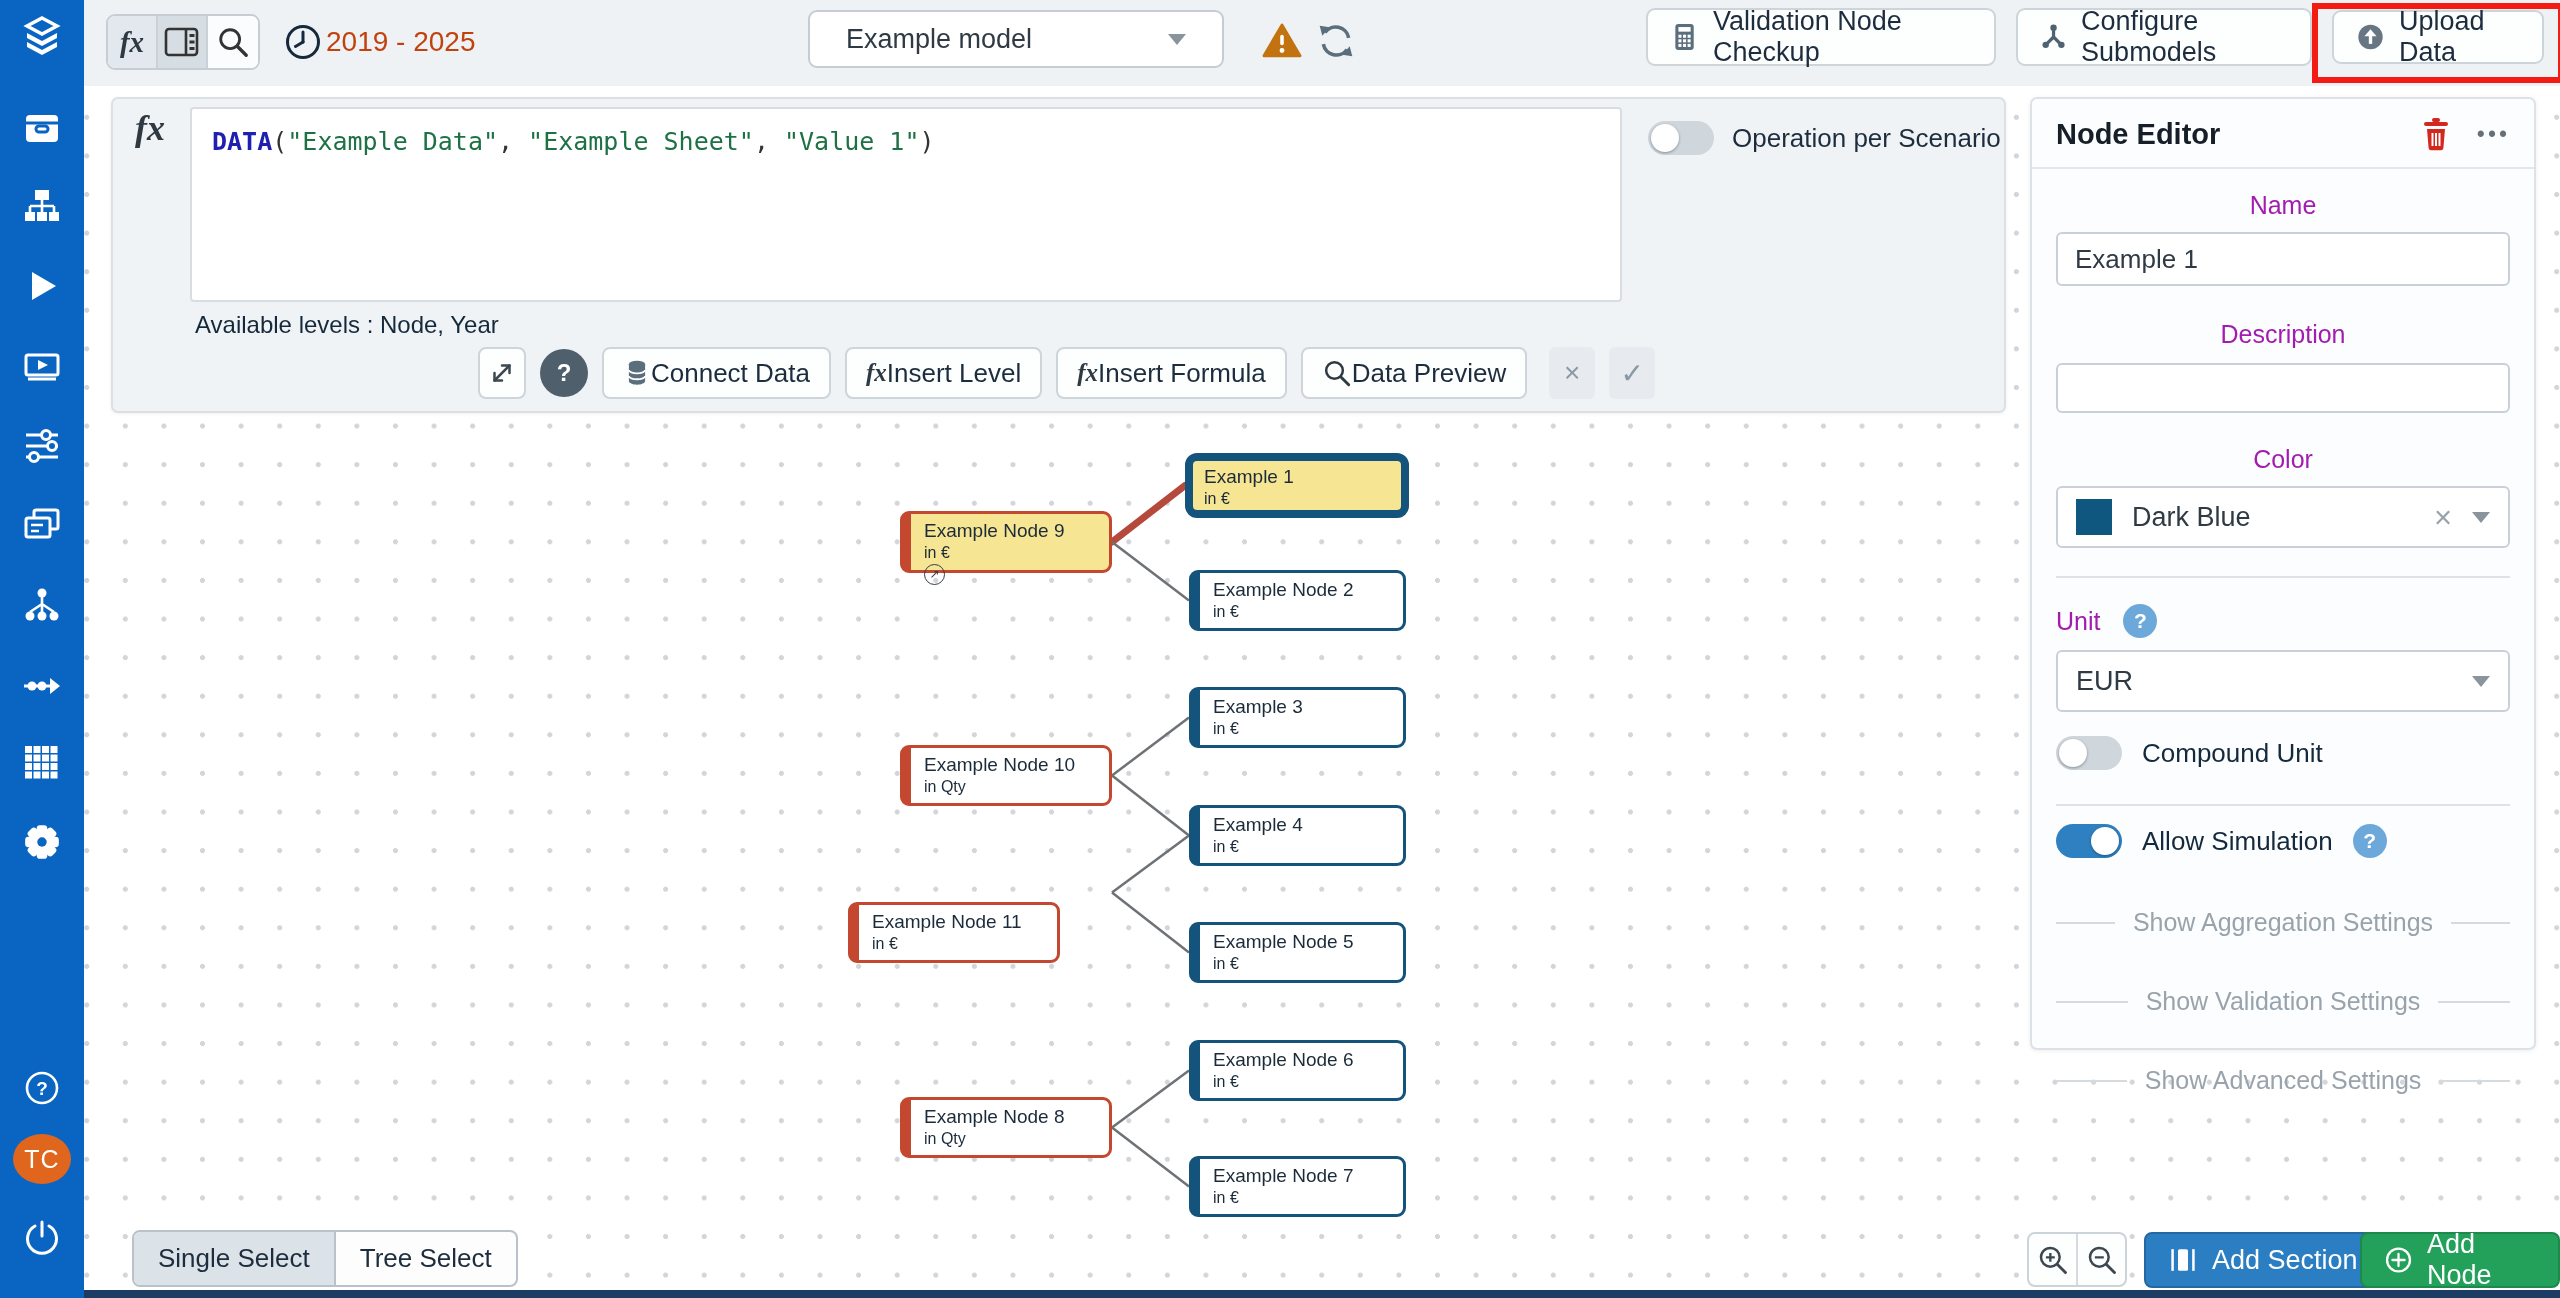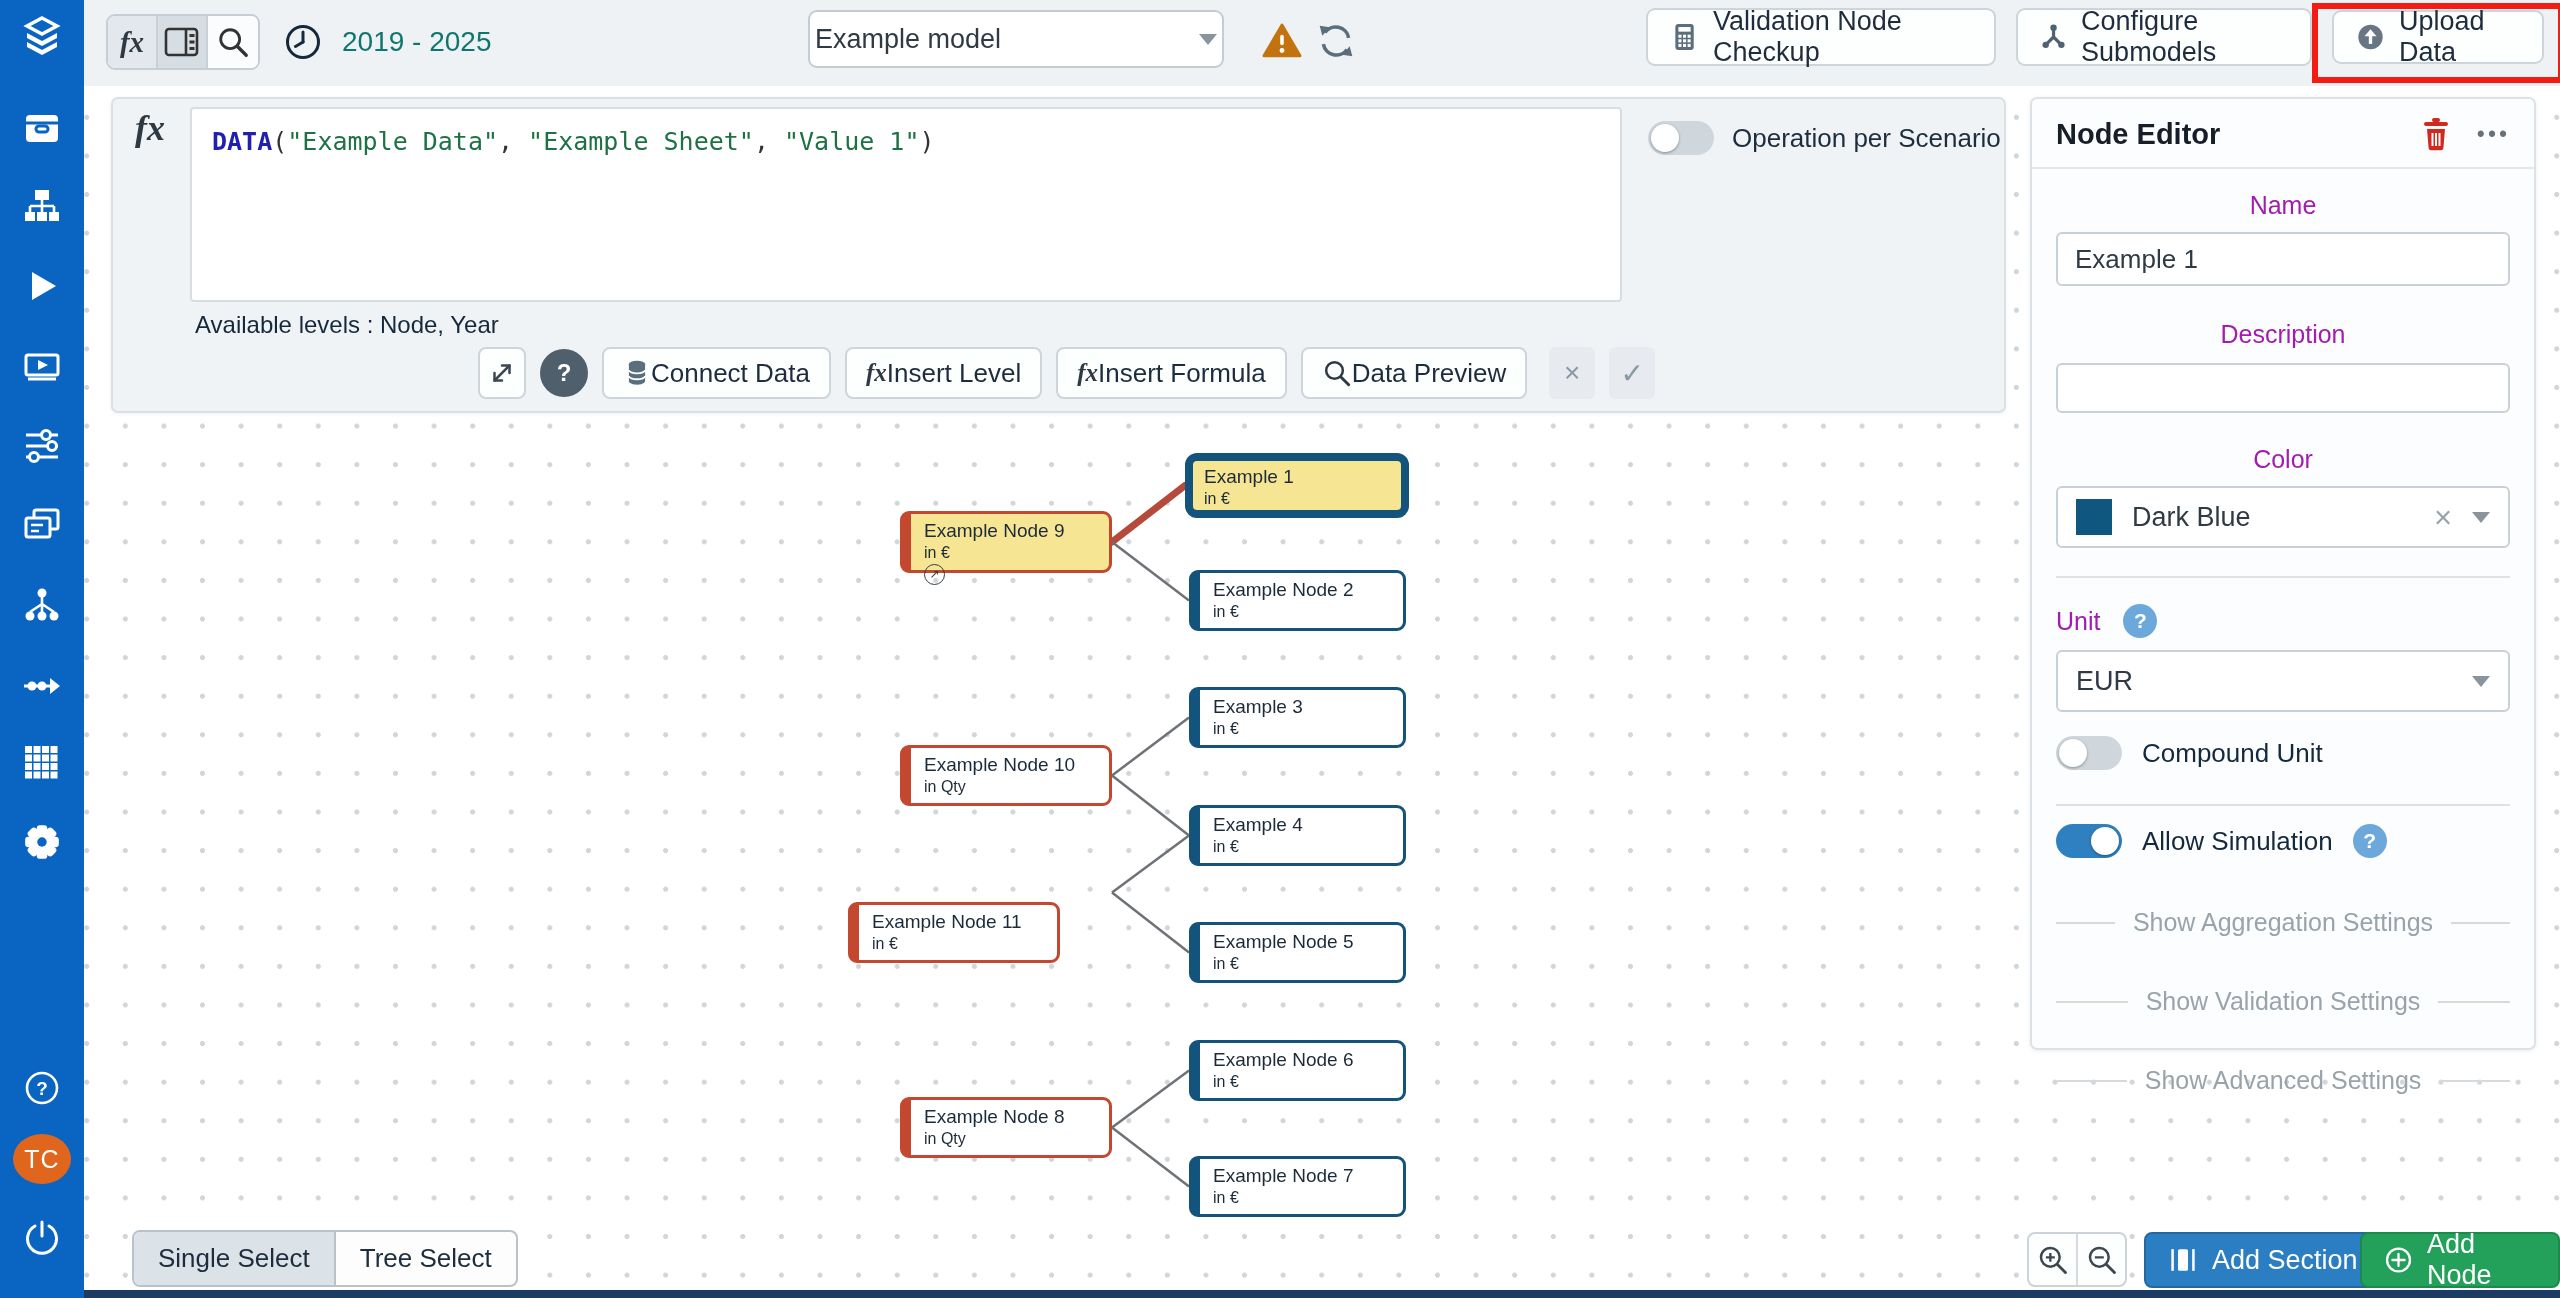--- a/index.html
+++ b/index.html
@@ -15,23 +15,23 @@
 
   
   .topbar{position:absolute;left:84px;top:0;right:0;height:86px;background:#eef2f5;z-index:5;}
   .segmented{position:absolute;left:22px;top:14px;height:56px;display:flex;border:2px solid #c6cdd4;
              border-radius:9px;overflow:hidden;background:#fff;box-sizing:border-box;}
   .segmented .seg{width:50px;display:flex;align-items:center;justify-content:center;border-right:2px solid #c9d0d6;box-sizing:border-box;}
   .segmented .seg:last-child{border-right:none;}
   .seg-fx{background:#e2e8ed;font-family:"Liberation Serif",serif;font-style:italic;font-weight:600;font-size:29px;color:#2e3942;}
   .seg-panel{background:#d6dde3;}
   .seg-search{background:#fbfcfd;}
-  .daterange{position:absolute;left:200px;top:23px;display:flex;align-items:center;gap:20px;font-size:28px;color:#0f766e;}
+  .daterange{position:absolute;left:200px;top:23px;display:flex;align-items:center;gap:4px;font-size:28px;color:#c2410c;}
   .model-select{position:absolute;left:724px;top:10px;width:416px;height:58px;background:#fff;border:2px solid #c6ccd3;
-                border-radius:9px;display:flex;align-items:center;box-sizing:border-box;padding:0 5px;font-size:27px;color:#2f3a44;}
+                border-radius:9px;display:flex;align-items:center;box-sizing:border-box;padding:0 36px;font-size:27px;color:#2f3a44;}
   .model-select .grow{flex:1;}
   .caret{width:0;height:0;border-left:9px solid transparent;border-right:9px solid transparent;border-top:11px solid #8a949d;}
   .warn-wrap{position:absolute;left:1178px;top:22px;}
   .refresh-wrap{position:absolute;left:1232px;top:21px;}
   .tb-btn{position:absolute;top:8px;height:58px;display:flex;align-items:center;gap:14px;background:#fdfefe;
           border:2px solid #cdd4da;border-radius:9px;box-sizing:border-box;padding:0 22px;font-size:27px;color:#1d2d3e;}
   .btn-vnc{left:1562px;width:350px;}
   .btn-cs{left:1932px;width:296px;}
   .btn-upload{left:2248px;top:10px;width:212px;height:54px;}
   .upload-annotation{position:absolute;left:2312px;top:3px;width:240px;height:68px;border:6px solid #f31b12;z-index:9;}

